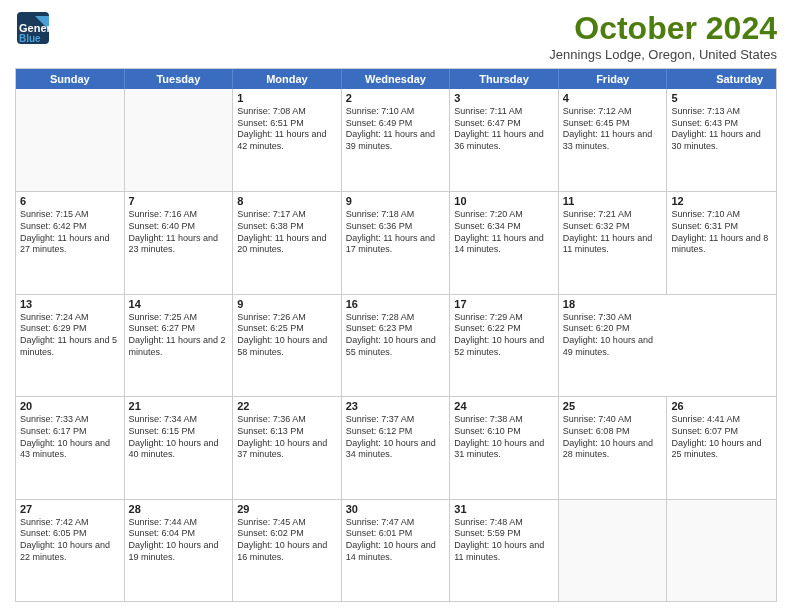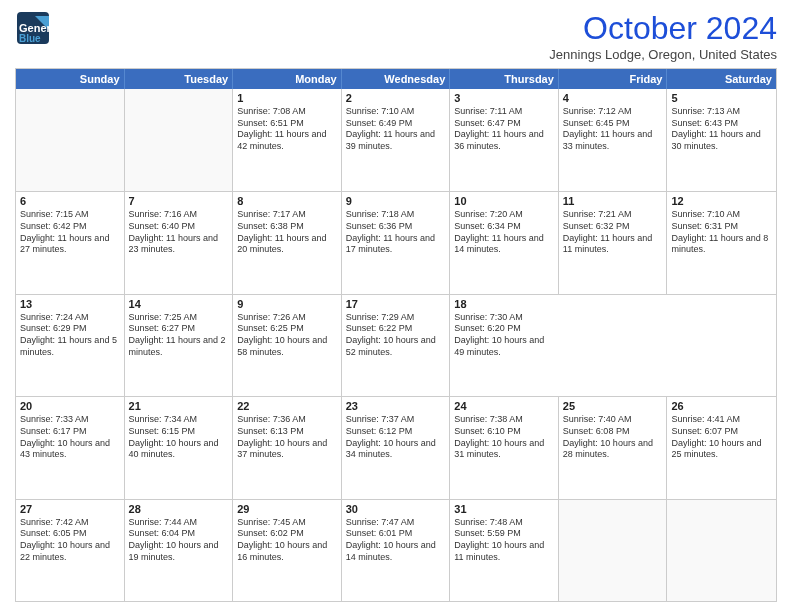--- a/index.html
+++ b/index.html
@@ -31,43 +31,43 @@
     .logo-wrapper {
       display: flex;
       align-items: center;
       gap: 2px;
     }
     .title-block {
       text-align: right;
     }
     .month-title {
       font-size: 32px;
-      font-weight: normal;
-      color: #1d4ed8;
+      font-weight: bold;
+      color: #4d7c0f;
     }
     .location {
       font-size: 13px;
       color: #444;
     }
     .calendar {
       flex: 1;
       display: flex;
       flex-direction: column;
       border: 1px solid #ccc;
     }
     .cal-header {
       display: grid;
       grid-template-columns: repeat(7, 1fr);
       background: #3a6dbf;
     }
     .cal-header-cell {
       color: #fff;
       font-size: 11px;
       font-weight: bold;
-      text-align: right;
+      text-align: center;
       padding: 4px 4px;
       border-right: 1px solid #5588d0;
     }
     .cal-header-cell:last-child { border-right: none; margin-left: 36px; }
     .cal-body {
       flex: 1;
       display: grid;
       grid-template-rows: repeat(5, 1fr);
     }
     .cal-row {
@@ -224,20 +224,26 @@
             <div class="cell-line">Sunset: 6:27 PM</div>
             <div class="cell-line">Daylight: 11 hours and 2 minutes.</div>
           </div>
           <div class="cal-cell">
             <div class="day-num">9</div>
             <div class="cell-line">Sunrise: 7:26 AM</div>
             <div class="cell-line">Sunset: 6:25 PM</div>
             <div class="cell-line">Daylight: 10 hours and 58 minutes.</div>
           </div>
           <div class="cal-cell">
+            <div class="day-num">16</div>
+            <div class="cell-line">Sunrise: 7:28 AM</div>
+            <div class="cell-line">Sunset: 6:23 PM</div>
+            <div class="cell-line">Daylight: 10 hours and 55 minutes.</div>
+          </div>
+          <div class="cal-cell">
             <div class="day-num">17</div>
             <div class="cell-line">Sunrise: 7:29 AM</div>
             <div class="cell-line">Sunset: 6:22 PM</div>
             <div class="cell-line">Daylight: 10 hours and 52 minutes.</div>
           </div>
           <div class="cal-cell">
             <div class="day-num">18</div>
             <div class="cell-line">Sunrise: 7:30 AM</div>
             <div class="cell-line">Sunset: 6:20 PM</div>
             <div class="cell-line">Daylight: 10 hours and 49 minutes.</div>

